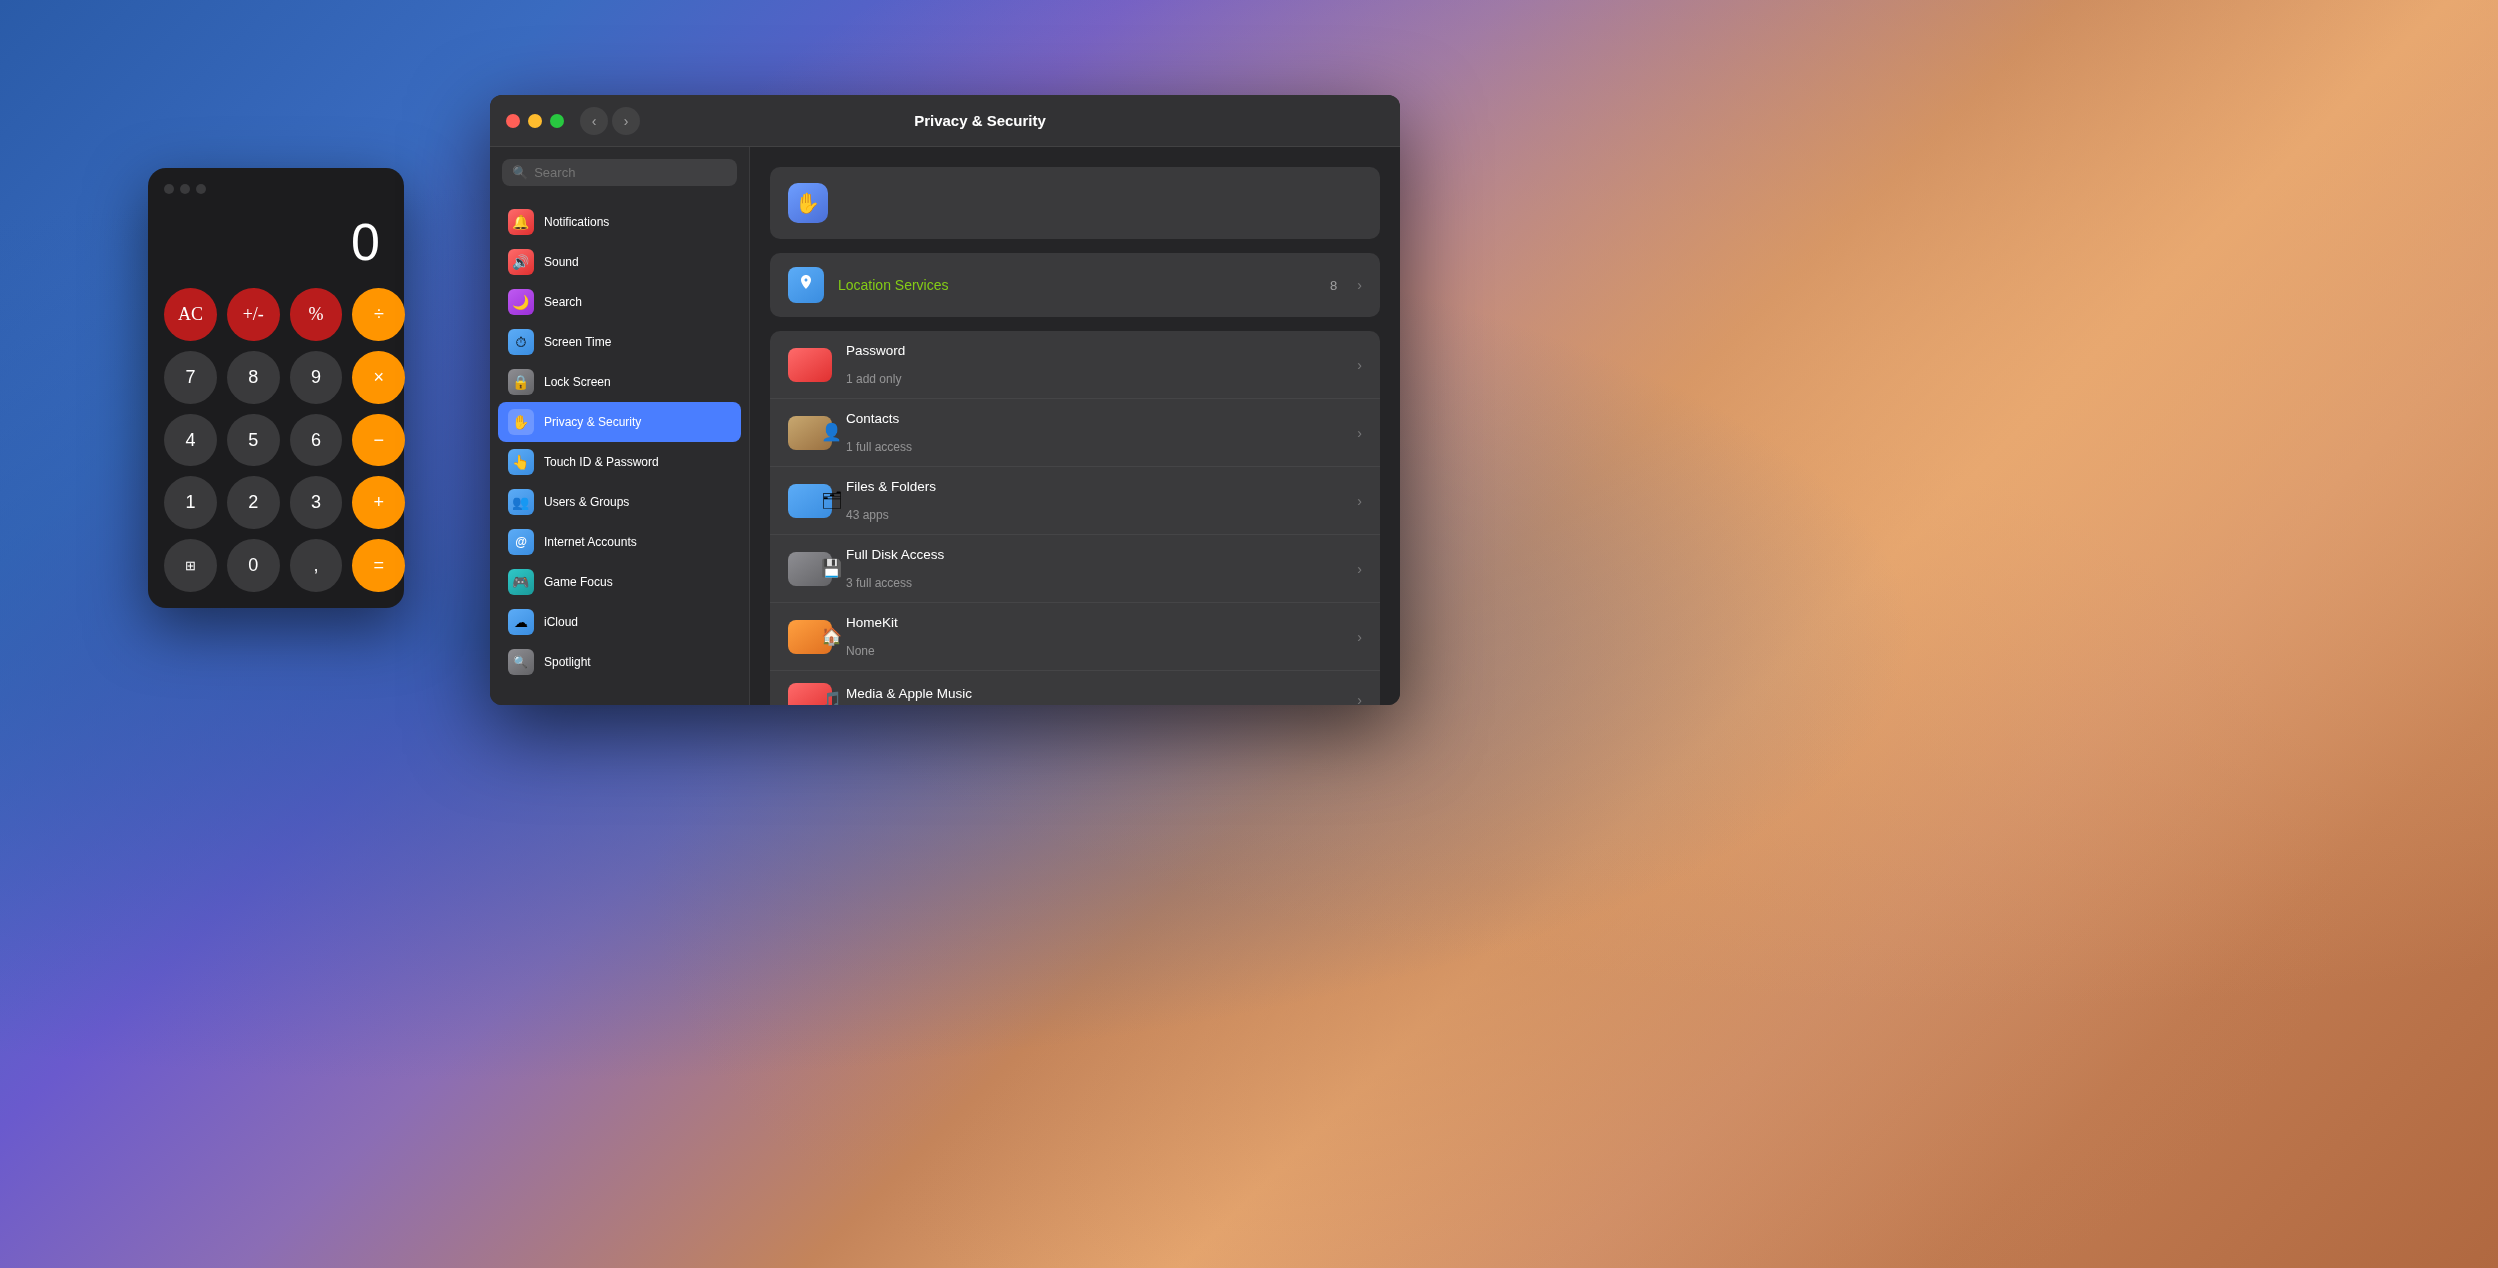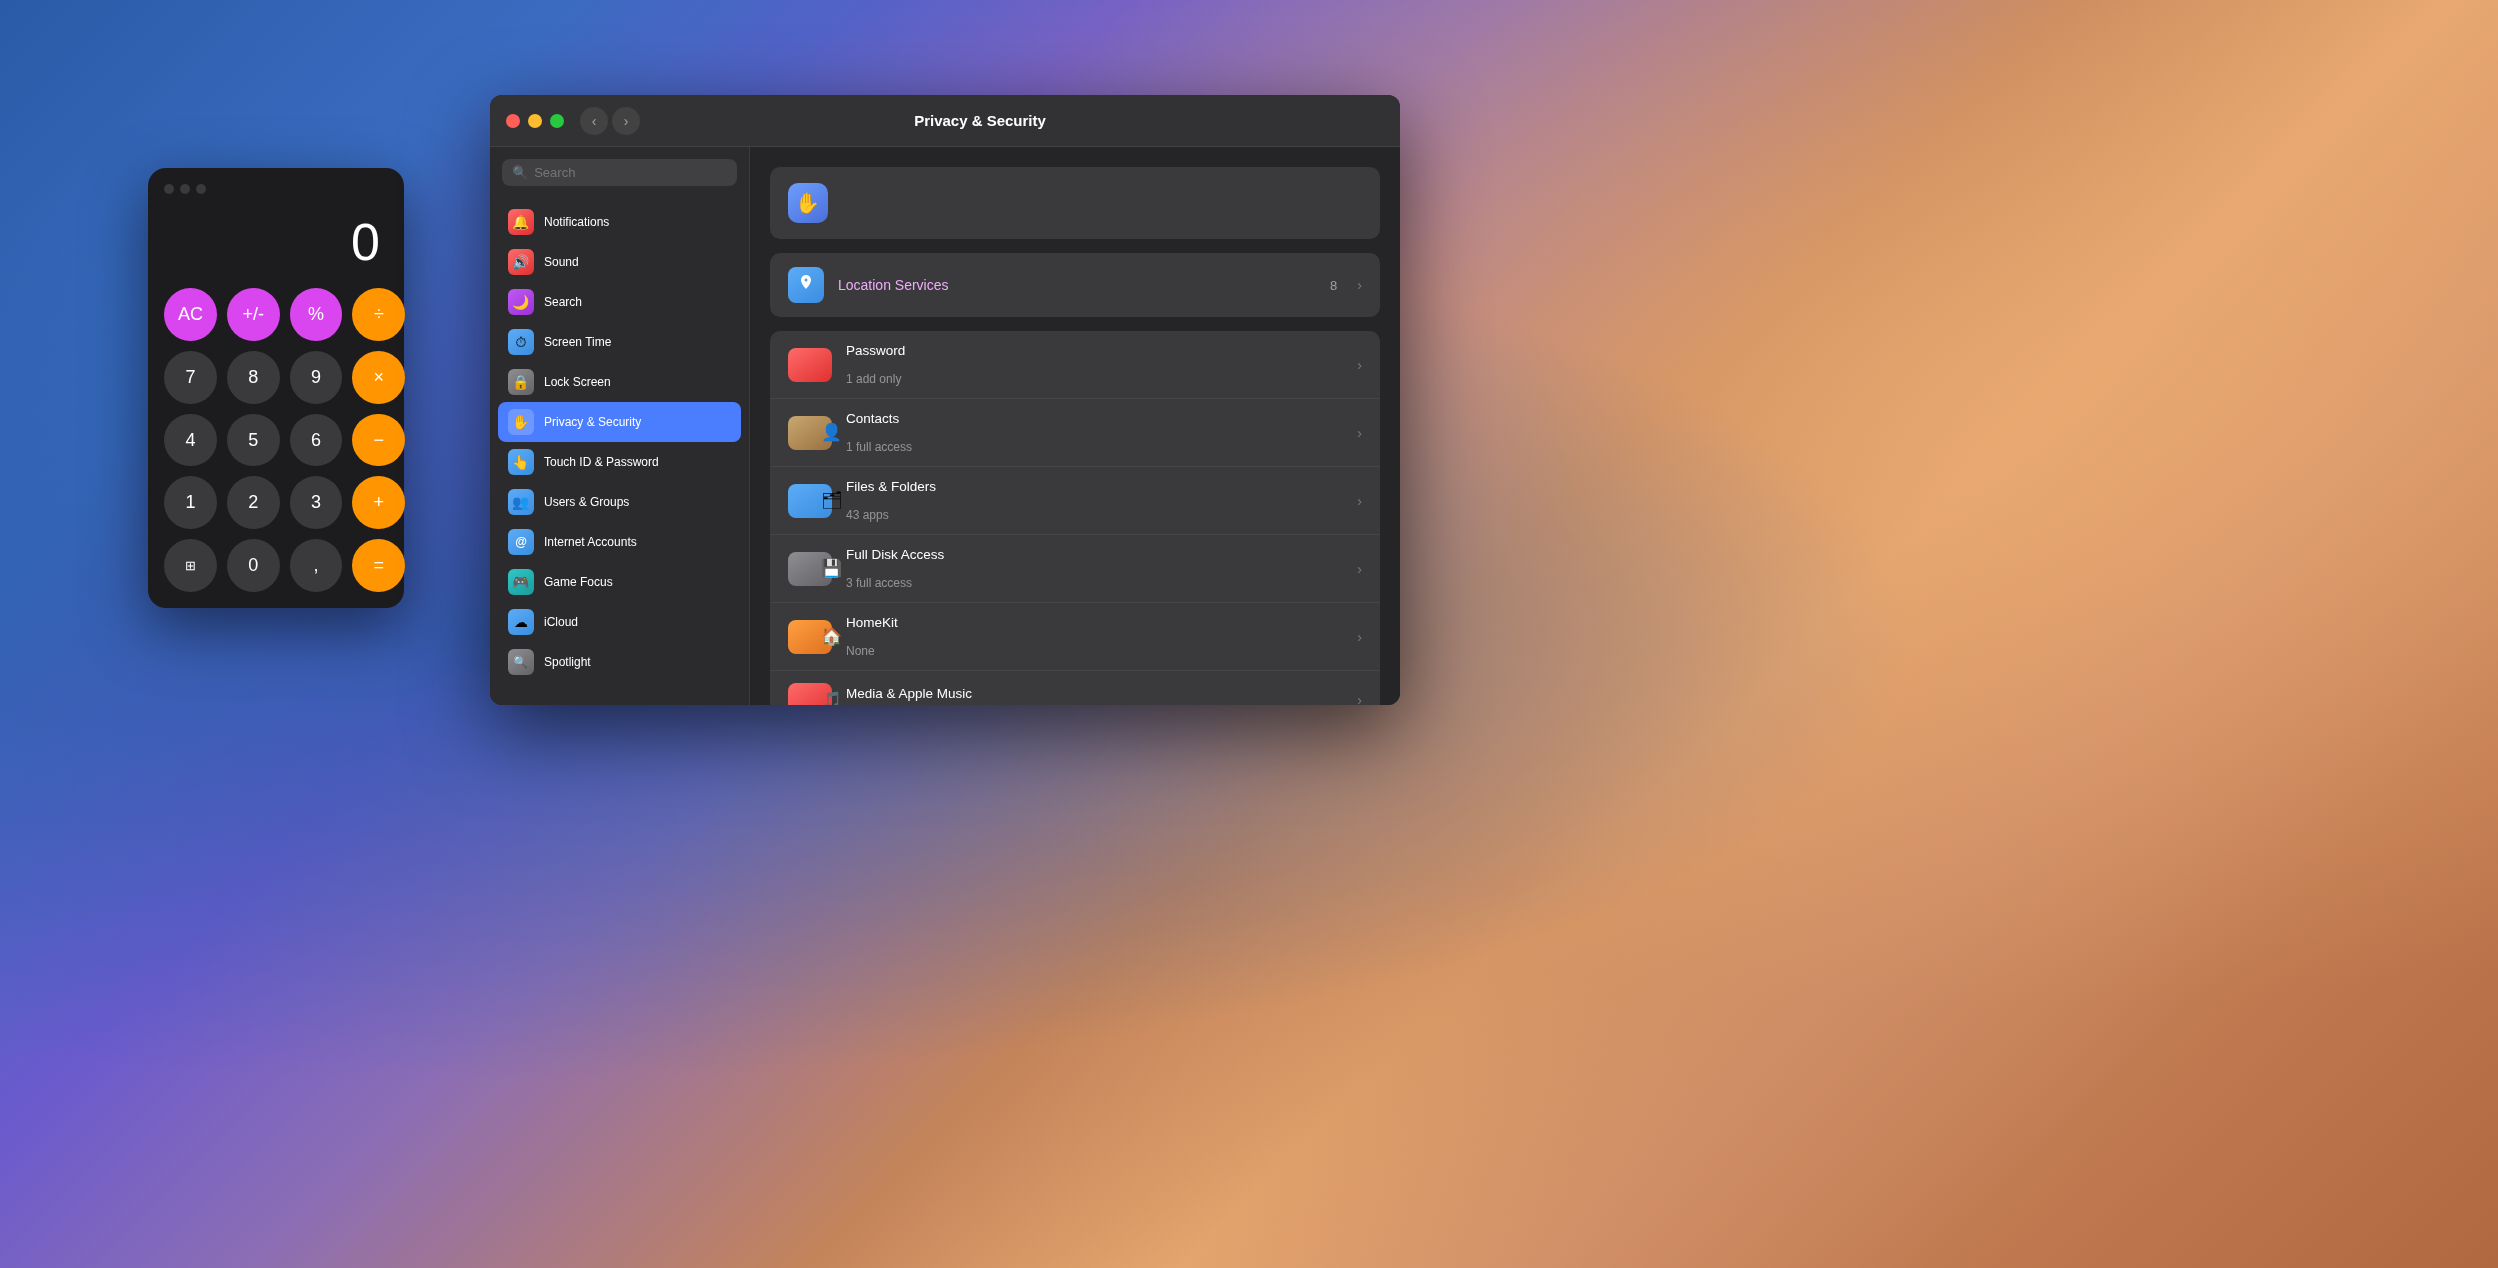--- a/index.html
+++ b/index.html
@@ -89,22 +89,23 @@
       cursor: pointer;
       display: flex;
       align-items: center;
       justify-content: center;
       font-size: 18px;
       font-weight: 400;
       aspect-ratio: 1;
     }
 
     .calc-btn.gray {
-      background: #d946ef;
-      color: white;
+      background: #b91c1c;
+      color: white;
+      font-family: Liberation Serif, serif;
     }
 
     .calc-btn.dark-gray {
       background: #3a3a3c;
       color: white;
     }
 
     .calc-btn.orange {
       background: #ff9500;
       color: white;
@@ -333,21 +334,21 @@
       background: linear-gradient(145deg, #5cacf7, #3a8de0);
       display: flex;
       align-items: center;
       justify-content: center;
       font-size: 18px;
       flex-shrink: 0;
     }
 
     .location-label {
       flex: 1;
-      color: #f0abfc;
+      color: #84cc16;
       font-size: 14px;
       font-weight: 500;
     }
 
     .location-count {
       color: rgba(255,255,255,0.5);
       font-size: 13px;
       margin-right: 6px;
     }
 

